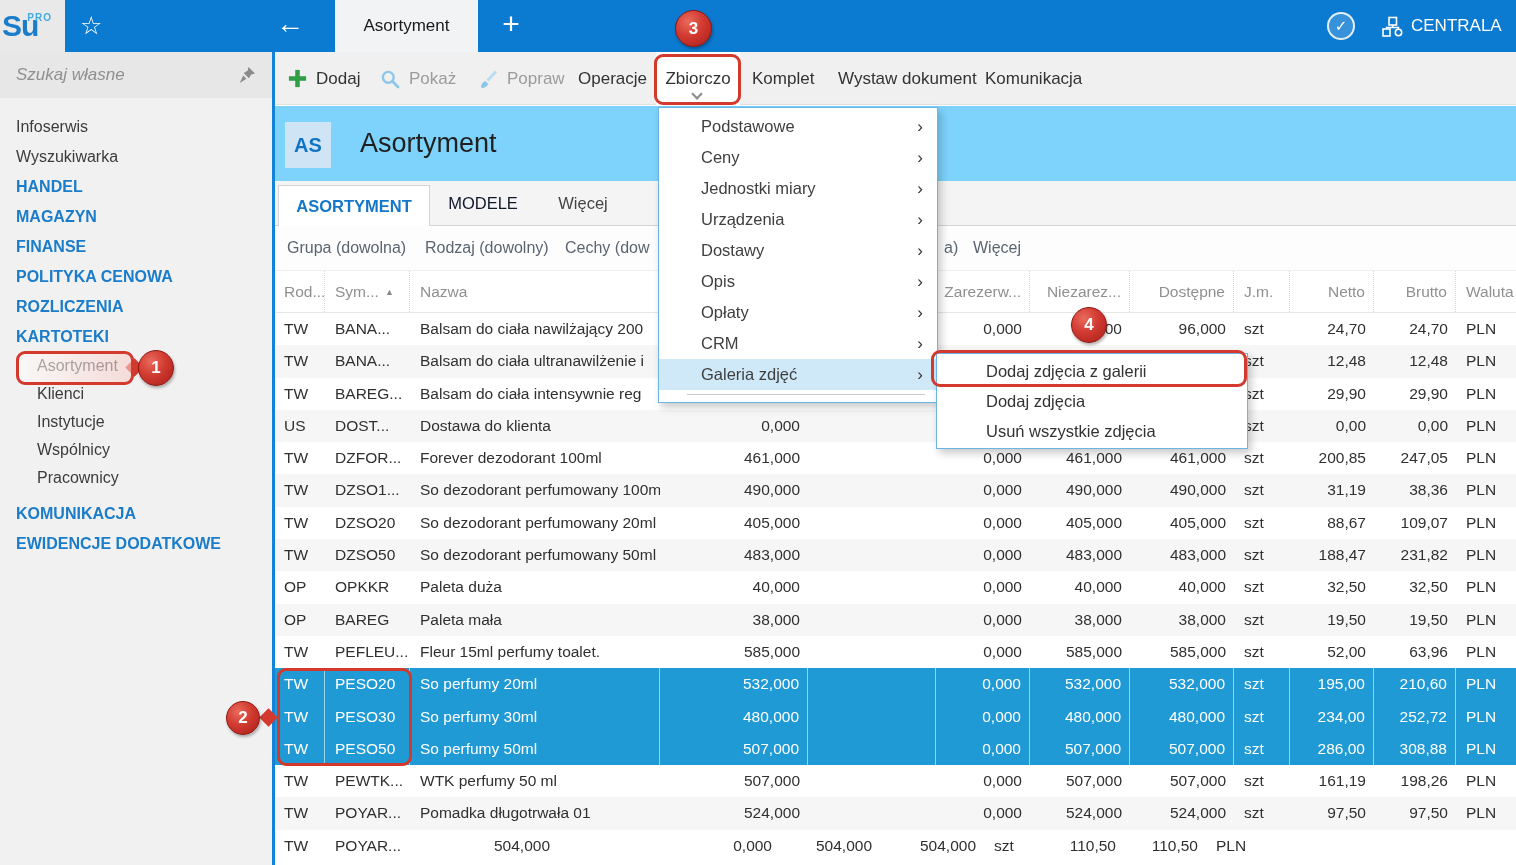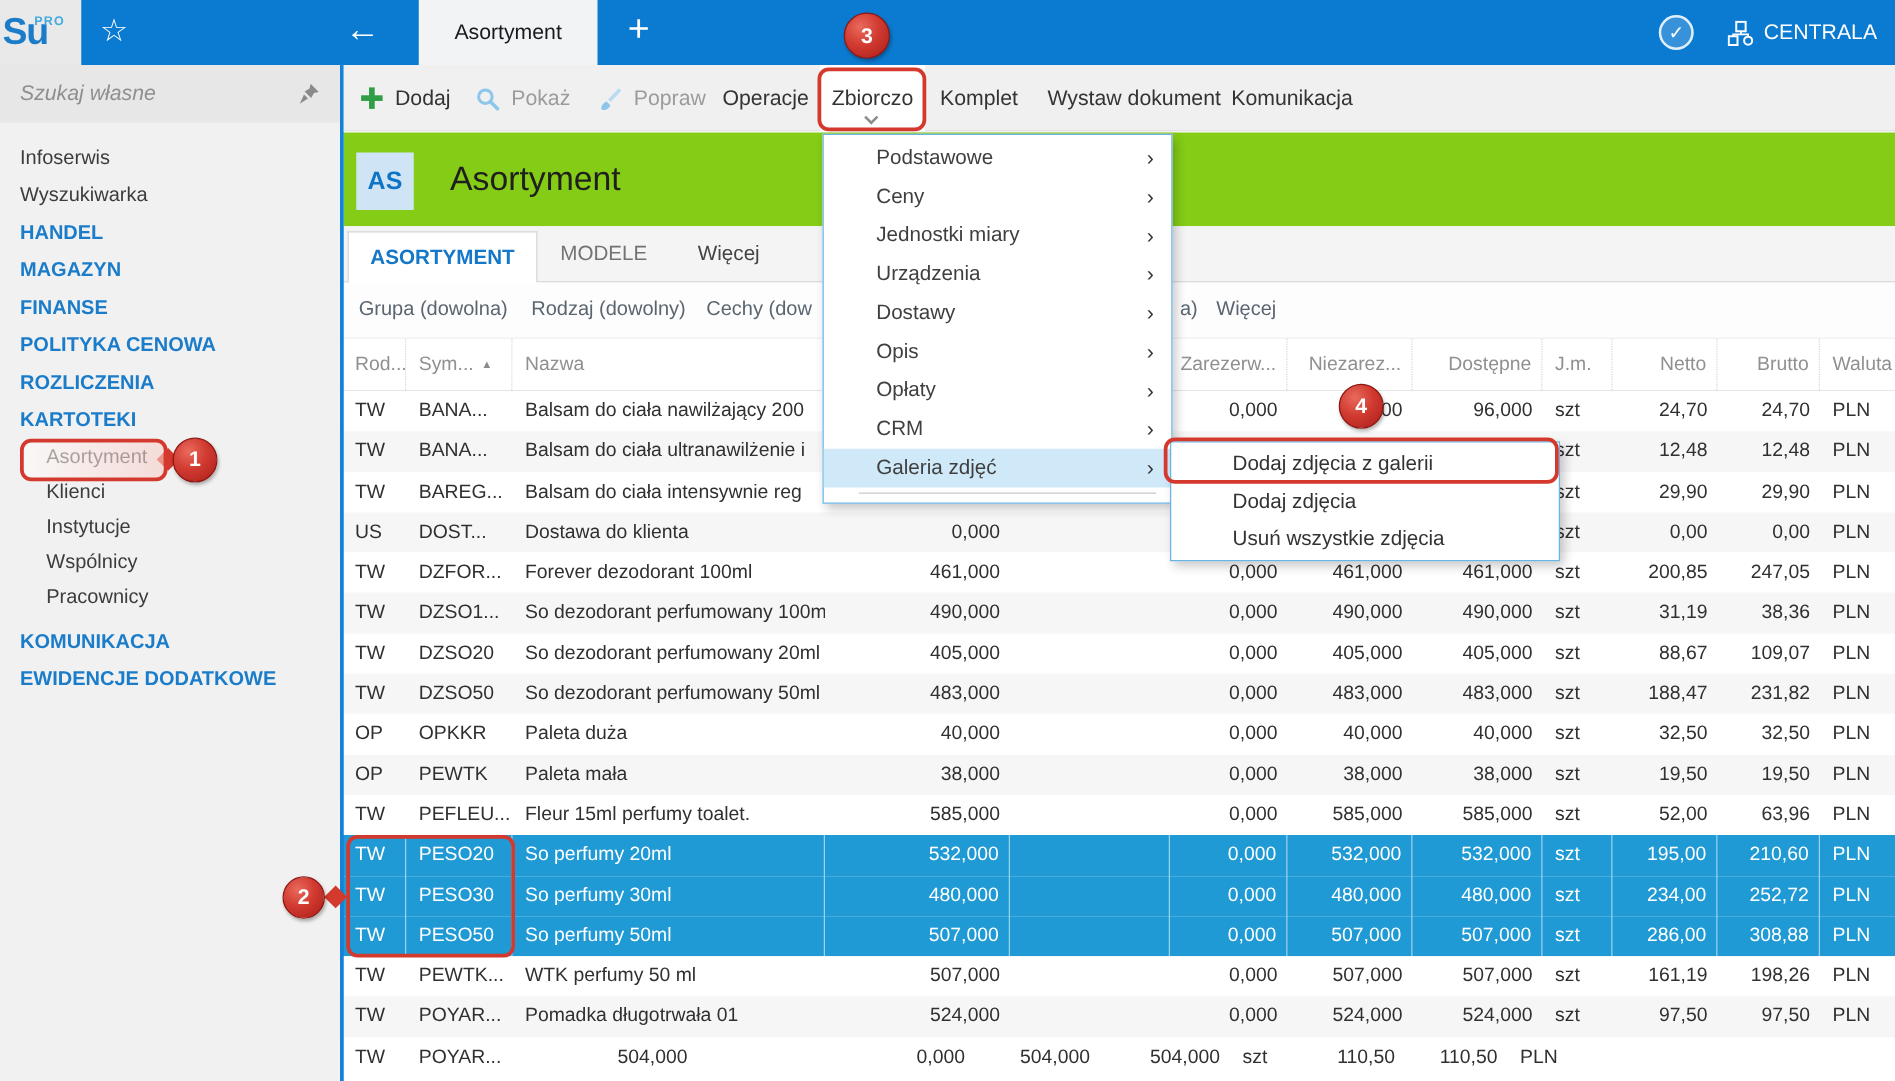--- a/index.html
+++ b/index.html
@@ -43,31 +43,31 @@
   .toolbar { position:absolute; left:275px; top:52px; width:1241px; height:53px; background:#f0f0f0;
              border-bottom:1px solid #e2e2e2; z-index:6; }
   .tb-item { position:absolute; top:0; height:53px; display:flex; align-items:center; gap:9px;
              font-size:17px; color:#333; cursor:pointer; white-space:nowrap; }
   .tb-item .lbl.disabled { color:#9b9b9b; }
   .tb-item.open { background:#fff; width:84px; justify-content:center; }
   .tb-item.open .chev { position:absolute; left:50%; margin-left:-5px; top:38px; width:8px; height:8px;
              border-right:2px solid #8a8a8a; border-bottom:2px solid #8a8a8a; transform:rotate(45deg); }
 
   
-  .titlebar { position:absolute; left:275px; top:106px; width:1241px; height:75px; background:#84cc16; }
+  .titlebar { position:absolute; left:275px; top:106px; width:1241px; height:75px; background:#7dd3fc; }
   .as-box { position:absolute; left:10px; top:16px; width:46px; height:46px; background:#cfe5f6;
             color:#1074c4; font-weight:700; font-size:20px; display:flex; align-items:center; justify-content:center; }
   .page-title { position:absolute; left:85px; top:0; height:75px; line-height:75px; font-size:27px; color:#1f1f1f; }
 
   .tabsrow { position:absolute; left:275px; top:181px; width:1241px; height:45px; background:#f4f4f4;
              border-bottom:1px solid #d4d4d4; }
   .vtab { position:absolute; top:0; height:45px; line-height:45px; font-size:16.5px; cursor:pointer; text-align:center; }
   .vtab.active { top:4px; height:42px; line-height:40px; background:#fff; border:1px solid #d4d4d4; border-bottom:none;
                  color:#1477c8; font-weight:700; }
-  .vtab.muted { color:#737373;text-align:center; }
+  .vtab.muted { color:#0f172a;text-align:center; }
   .vtab.plain { color:#444; }
 
   .filtersrow { position:absolute; left:275px; top:226px; width:1241px; height:44px; background:#fdfdfd; }
   .filter { position:absolute; top:0; height:44px; line-height:44px; font-size:16px; color:#5a6570; cursor:pointer; white-space:nowrap; }
 
   
   .thead { position:absolute; left:274px; top:270px; width:1242px; height:43px; background:#fff;
            border-top:1px solid #efefef; border-bottom:1px solid #e6e6e6; display:flex; }
   .hcell { height:43px; line-height:42px; font-size:15.5px; color:#909090; overflow:hidden; white-space:nowrap;
            border-right:1px dotted #d8d8d8; cursor:pointer; }
@@ -372,21 +372,21 @@
         <span class="tcell ar" style="width: 94px;">0,000</span>
         <span class="tcell ar" style="width: 100px;">40,000</span>
         <span class="tcell ar" style="width: 104px;">40,000</span>
         <span class="tcell al" style="width: 56px;">szt</span>
         <span class="tcell ar" style="width: 84px;">32,50</span>
         <span class="tcell ar" style="width: 82px;">32,50</span>
         <span class="tcell al" style="width: 60px;">PLN</span>
       </div>
       <div class="trow even">
         <span class="tcell al" style="width: 51px;">OP</span>
-        <span class="tcell al" style="width: 85px;">PEWTK</span>
+        <span class="tcell al" style="width: 85px;">BAREG</span>
         <span class="tcell al" style="width: 250px;">Paleta mała</span>
         <span class="tcell ar" style="width: 148px;">38,000</span>
         <span class="tcell ar" style="width: 128px;"></span>
         <span class="tcell ar" style="width: 94px;">0,000</span>
         <span class="tcell ar" style="width: 100px;">38,000</span>
         <span class="tcell ar" style="width: 104px;">38,000</span>
         <span class="tcell al" style="width: 56px;">szt</span>
         <span class="tcell ar" style="width: 84px;">19,50</span>
         <span class="tcell ar" style="width: 82px;">19,50</span>
         <span class="tcell al" style="width: 60px;">PLN</span>

